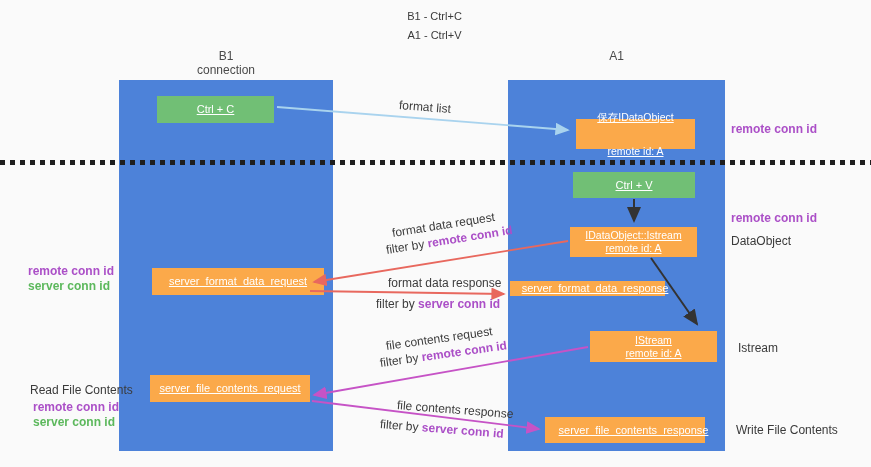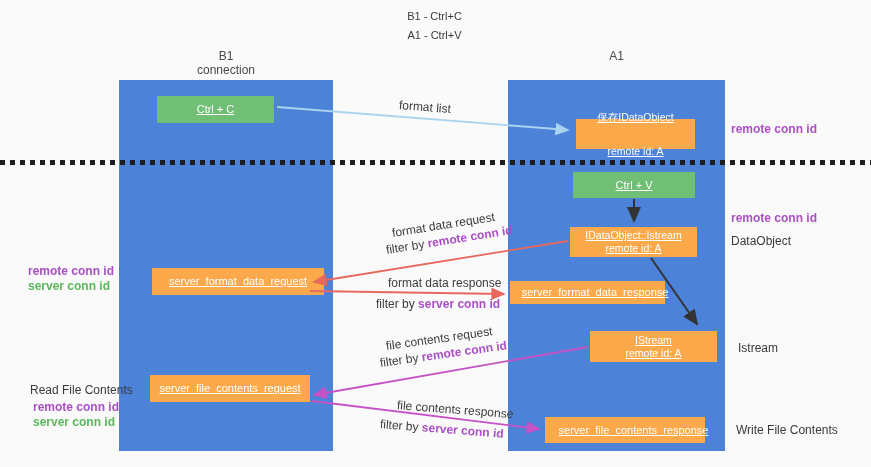--- a/index.html
+++ b/index.html
@@ -75,21 +75,21 @@
 
   <div class="node orange" style="left:570px;top:227px;width:127px;height:30px;">
     <div class="l2">IDataObject::Istream</div>
     <div class="l2">remote id: A</div>
   </div>
 
   <div class="node orange" style="left:152px;top:268px;width:172px;height:27px;">
     <div>server_format_data_request</div>
   </div>
 
-  <div class="node orange" style="left:510px;top:281px;width:155px;height:23px;padding-left:15px;">
+  <div class="node orange" style="left:510px;top:281px;width:155px;height:15px;padding-left:15px;">
     <div>server_format_data_response</div>
   </div>
 
   <div class="node orange" style="left:590px;top:331px;width:127px;height:31px;">
     <div class="l2">IStream</div>
     <div class="l2">remote id: A</div>
   </div>
 
   <div class="node orange" style="left:150px;top:375px;width:160px;height:27px;">
     <div>server_file_contents_request</div>

